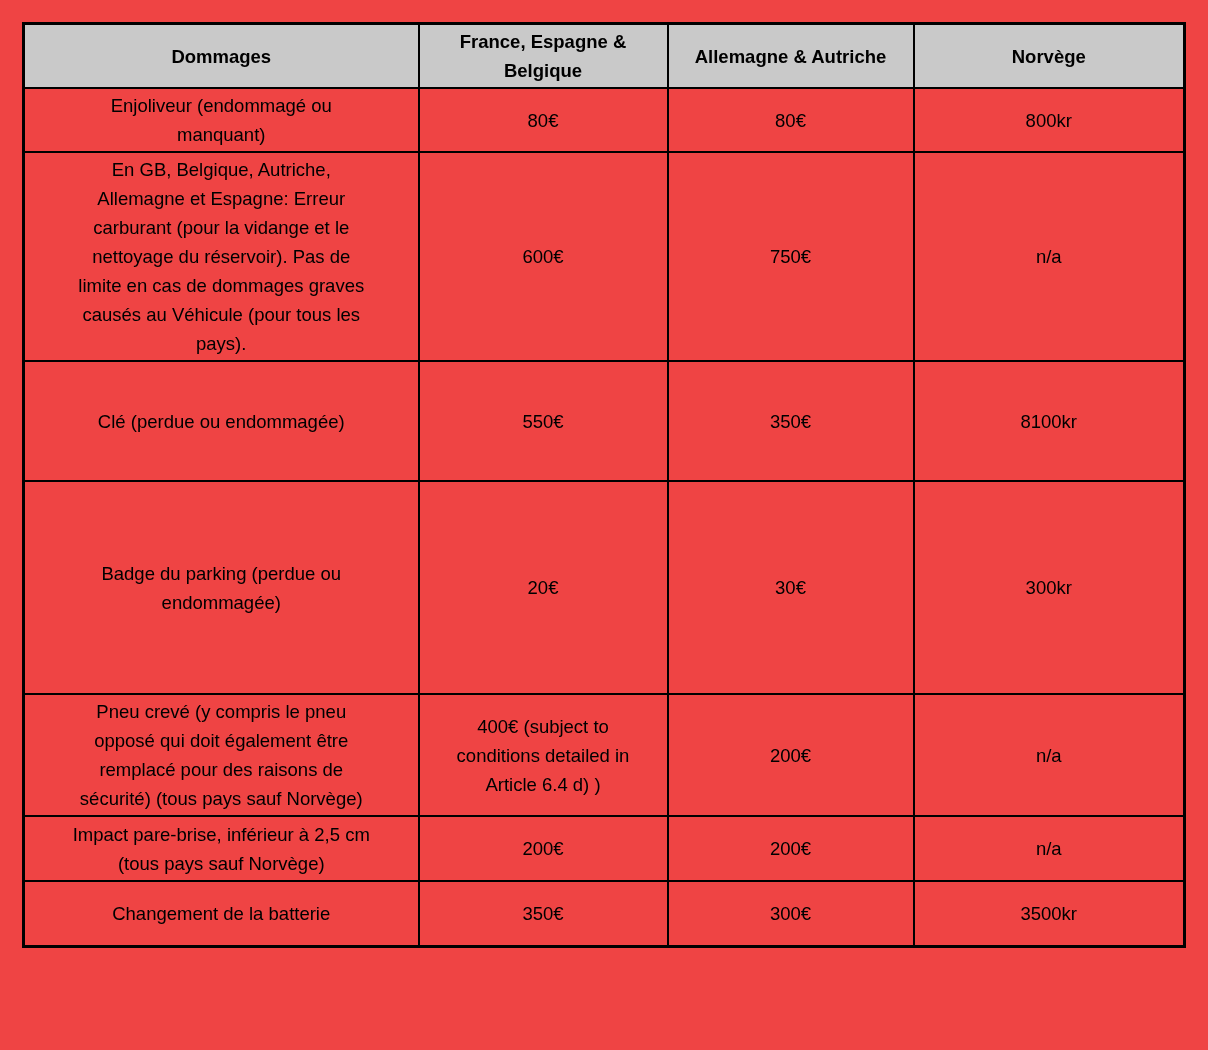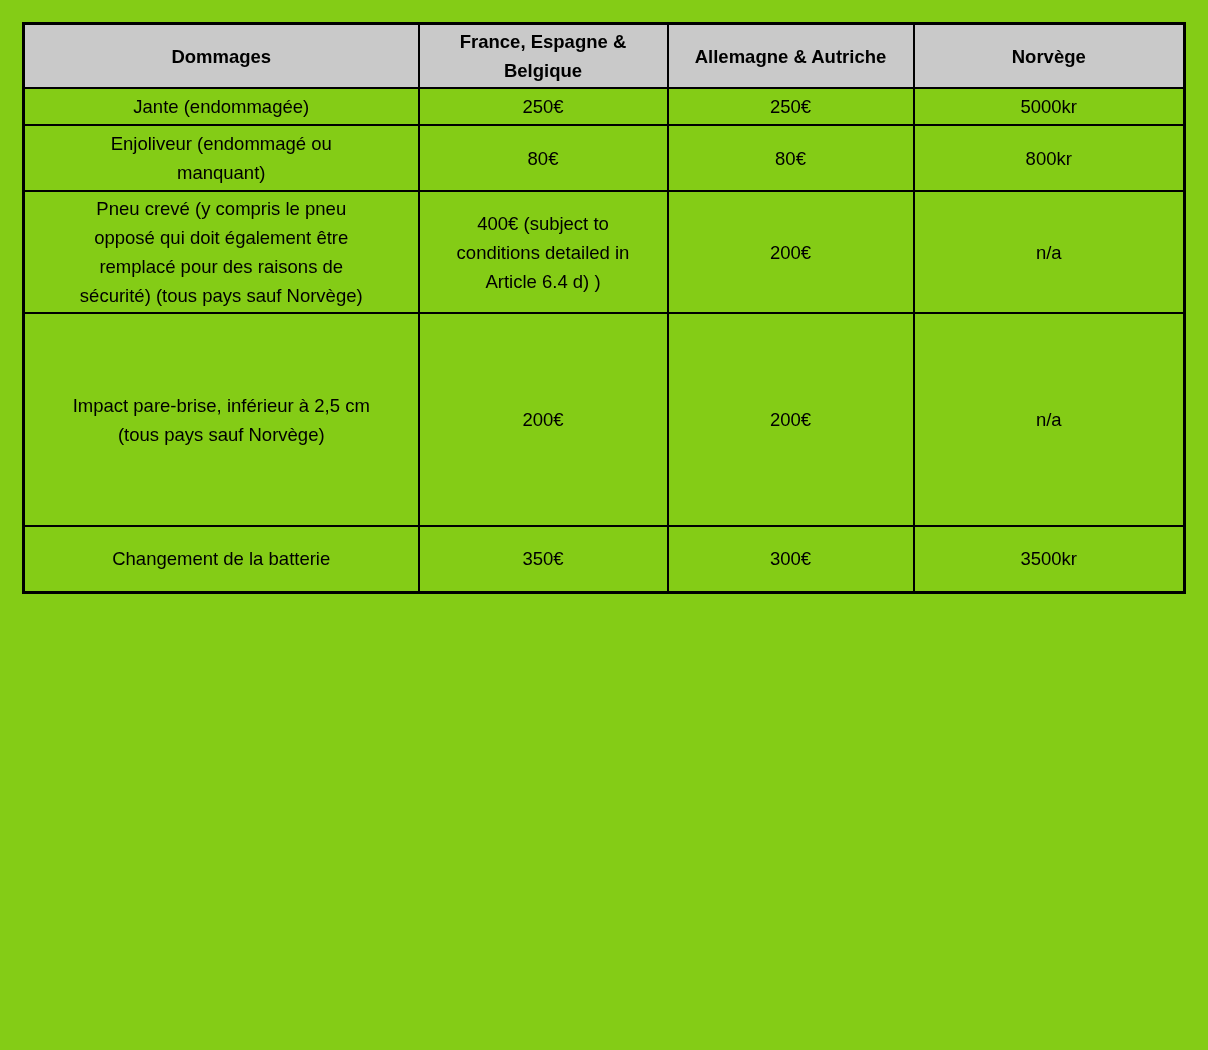--- a/index.html
+++ b/index.html
@@ -8,21 +8,21 @@
     background: #ffffff;
     width: 1208px;
     height: 1050px;
     font-family: "Liberation Sans", "DejaVu Sans", sans-serif;
     color: #000000;
   }
   .page {
     position: relative;
     width: 1208px;
     height: 1050px;
-    background: #84cc16;
+    background: #ef4444;
     overflow: hidden;
   }
   table.fees-table {
     position: absolute;
     left: 22px;
     top: 22px;
     width: 1161px;
     border-collapse: collapse;
     table-layout: fixed;
     border: 3px solid #000000;
@@ -76,31 +76,50 @@
       <tr>
         <th>Dommages</th>
         <th>France, Espagne &amp;
 Belgique</th>
         <th>Allemagne &amp; Autriche</th>
         <th>Norvège</th>
       </tr>
     </thead>
     <tbody>
       <tr>
-        <td>Jante (endommagée)</td>
-        <td>250€</td>
-        <td>250€</td>
-        <td>5000kr</td>
-      </tr>
-      <tr>
         <td>Enjoliveur (endommagé ou
 manquant)</td>
         <td>80€</td>
         <td>80€</td>
         <td>800kr</td>
+      </tr>
+      <tr>
+        <td>En GB, Belgique, Autriche,
+Allemagne et Espagne: Erreur
+carburant (pour la vidange et le
+nettoyage du réservoir). Pas de
+limite en cas de dommages graves
+causés au Véhicule (pour tous les
+pays).</td>
+        <td>600€</td>
+        <td>750€</td>
+        <td>n/a</td>
+      </tr>
+      <tr>
+        <td>Clé (perdue ou endommagée)</td>
+        <td>550€</td>
+        <td>350€</td>
+        <td>8100kr</td>
+      </tr>
+      <tr>
+        <td>Badge du parking (perdue ou
+endommagée)</td>
+        <td>20€</td>
+        <td>30€</td>
+        <td>300kr</td>
       </tr>
       <tr>
         <td>Pneu crevé (y compris le pneu
 opposé qui doit également être
 remplacé pour des raisons de
 sécurité) (tous pays sauf Norvège)</td>
         <td>400€ (subject to
 conditions detailed in
 Article 6.4 d) )</td>
         <td>200€</td>

